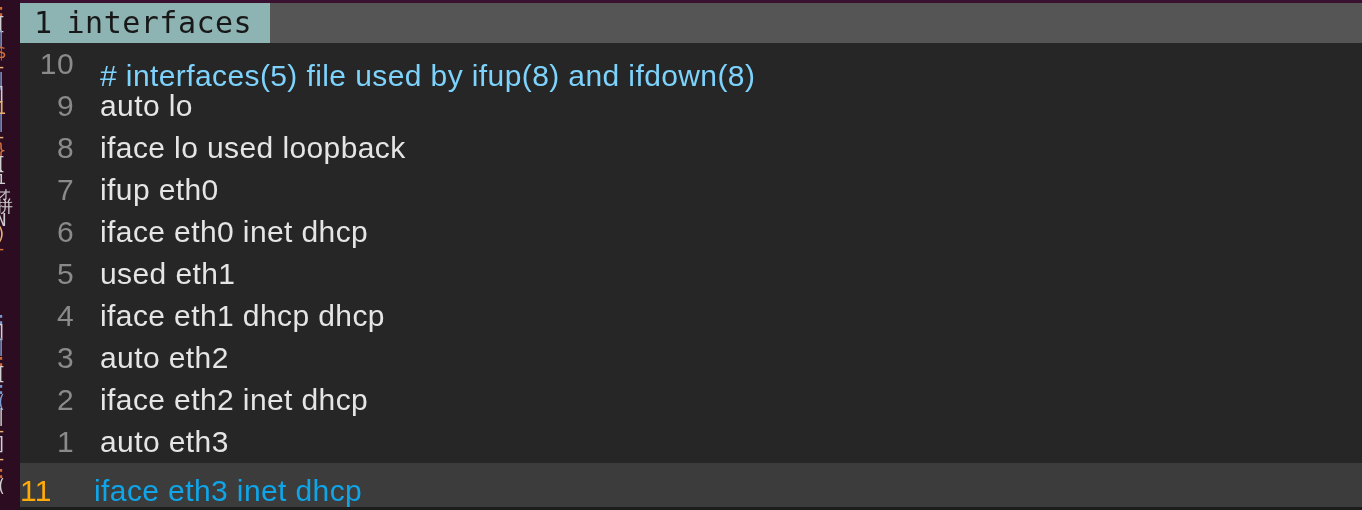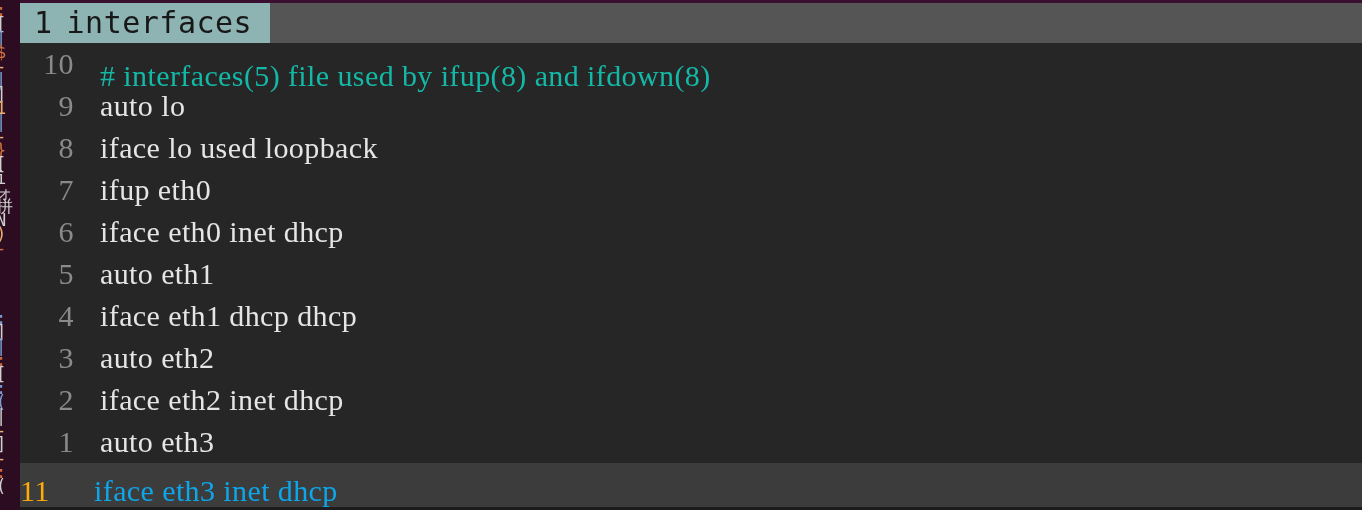--- a/index.html
+++ b/index.html
@@ -103,38 +103,38 @@
     width: 1342px;
     height: 467px;
     background: #262626;
   }
 
   .code-row {
     display: flex;
     align-items: center;
     height: 42px;
     white-space: pre;
-    font-family: Liberation Serif, serif;
+    font-family: Liberation Sans, sans-serif;
     font-size: 30px;
     line-height: 42px;
     letter-spacing: 0.4px;
   }
   .code-row .lineno {
     width: 54px;
     text-align: right;
     color: #8a8a8a;
     flex: 0 0 54px;
     padding-right: 0;
   }
   .code-row .linetext {
     padding-left: 26px;
     color: #e5e5e5;
   }
   .code-row.comment .linetext {
-    color: #14b8a6;
+    color: #7dd3fc;
     margin-top: 24px;
   }
 
   .code-row.current {
     background: #3c3c3c;
     height: 56px;
     line-height: 46px;
   }
   .code-row.current .lineno {
     color: #ffab08;
@@ -211,21 +211,21 @@
         <span id="tab-title">interfaces</span>
       </div>
     </div>
 
     <div id="code-area">
         <div class="code-row comment"><span class="lineno">10</span><span class="linetext"># interfaces(5) file used by ifup(8) and ifdown(8)</span></div>
         <div class="code-row"><span class="lineno">9</span><span class="linetext">auto lo</span></div>
         <div class="code-row"><span class="lineno">8</span><span class="linetext">iface lo used loopback</span></div>
         <div class="code-row"><span class="lineno">7</span><span class="linetext">ifup eth0</span></div>
         <div class="code-row"><span class="lineno">6</span><span class="linetext">iface eth0 inet dhcp</span></div>
-        <div class="code-row"><span class="lineno">5</span><span class="linetext">auto eth1</span></div>
+        <div class="code-row"><span class="lineno">5</span><span class="linetext">used eth1</span></div>
         <div class="code-row"><span class="lineno">4</span><span class="linetext">iface eth1 dhcp dhcp</span></div>
         <div class="code-row"><span class="lineno">3</span><span class="linetext">auto eth2</span></div>
         <div class="code-row"><span class="lineno">2</span><span class="linetext">iface eth2 inet dhcp</span></div>
         <div class="code-row"><span class="lineno">1</span><span class="linetext">auto eth3</span></div>
         <div class="code-row current"><span class="lineno">11</span><span class="linetext">iface eth3 inet dhcp</span></div>
       </div>
 
     <div id="bottom-rule"></div>
   </div>
 </div>

